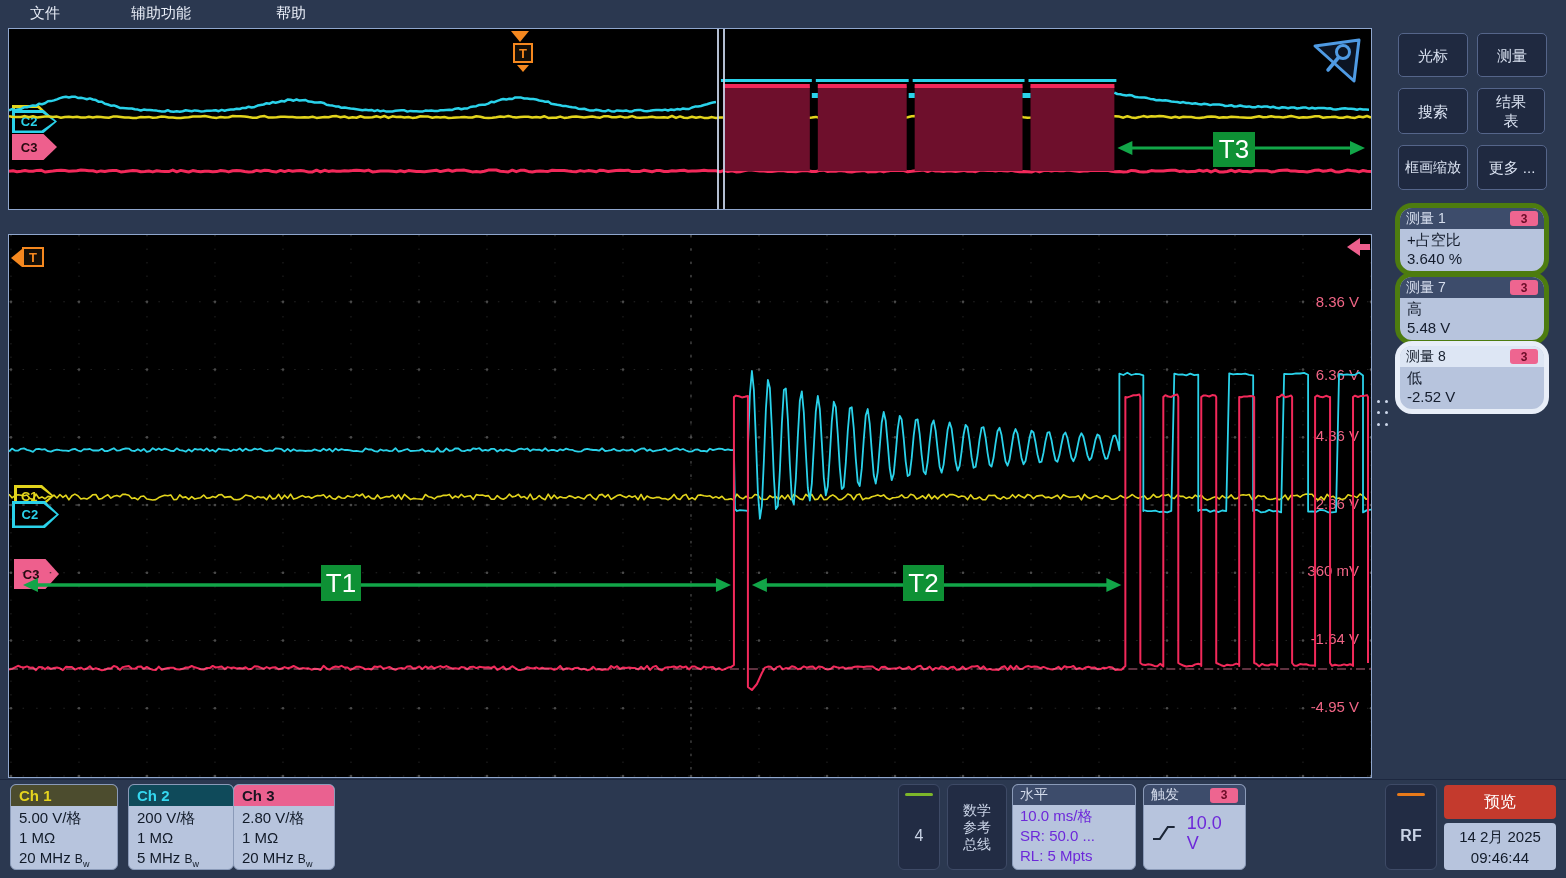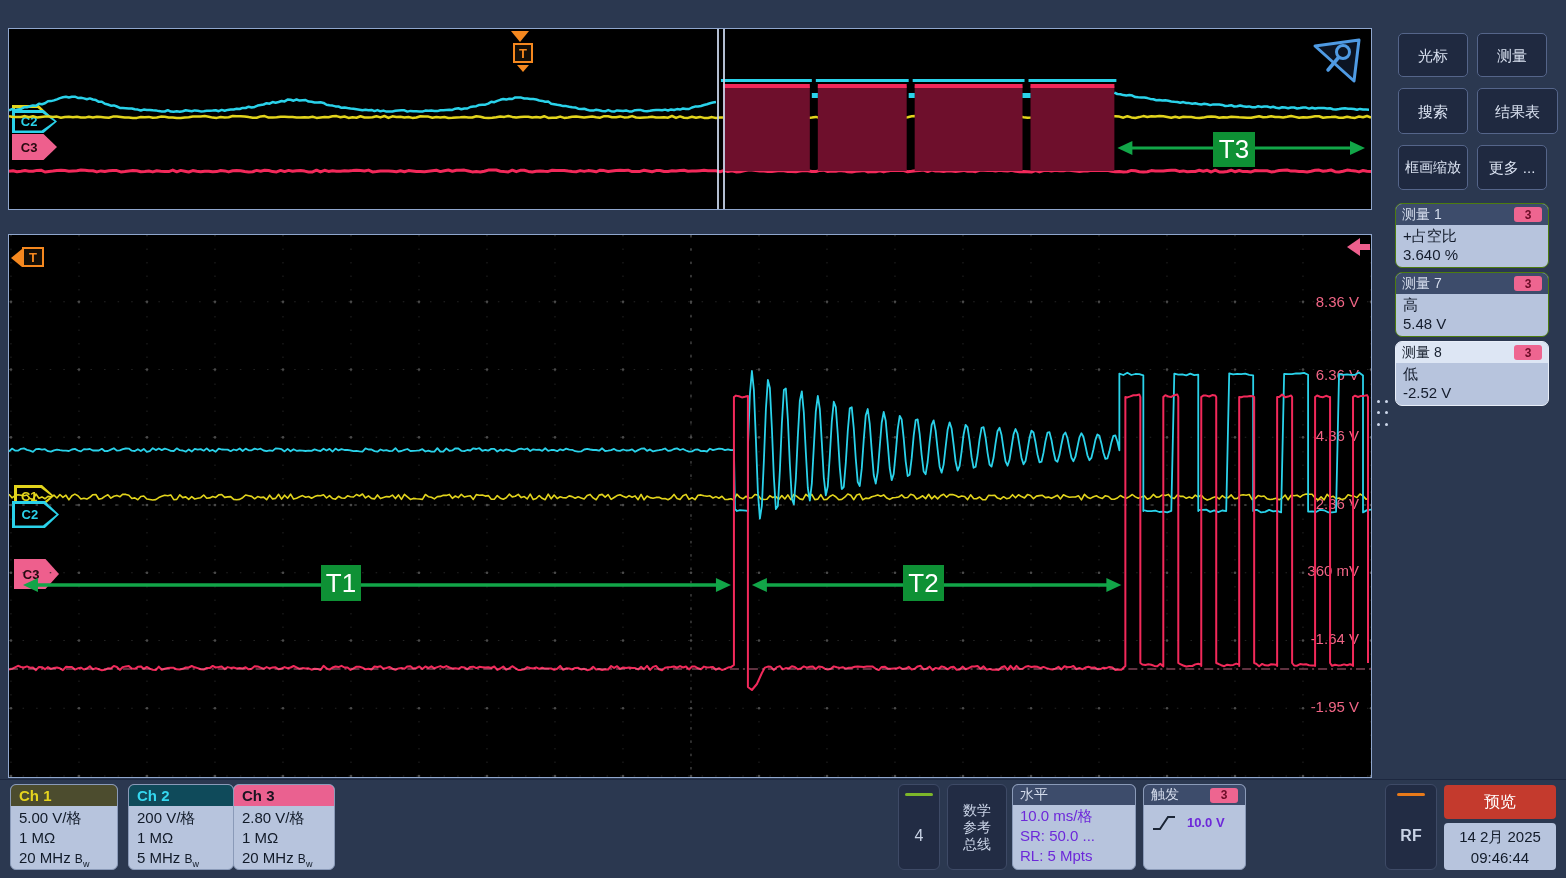--- a/index.html
+++ b/index.html
@@ -33,21 +33,21 @@
   .vlabel{position:absolute;right:12px;width:95px;height:20px;line-height:20px;text-align:right;color:#ef6585;font-size:15px;z-index:1;}
   
   .knob-pill{position:absolute;top:3px;height:18px;background:#dbe4f2;border-radius:9px;display:flex;align-items:center;gap:6px;padding:0 10px 0 2px;font-size:13px;color:#10182a;font-weight:bold;}
   .knob-circ{width:14px;height:14px;border-radius:50%;background:#1f7fd4;color:#fff;font-size:10px;font-weight:bold;display:flex;align-items:center;justify-content:center;}
   .zb-btn{position:absolute;top:3px;width:60px;height:18px;background:#222c44;border-radius:9px;color:#e8edf7;font-size:13px;font-weight:bold;display:flex;align-items:center;justify-content:center;}
   .zb-text{position:absolute;top:0;height:24px;display:flex;align-items:center;}
   #zoom-close{position:absolute;top:3px;left:1330px;width:36px;height:18px;background:#33405e;border:1px solid #6a7a9c;border-radius:9px;color:#e8edf7;font-size:12px;display:flex;align-items:center;justify-content:center;}
   
   #sidebar{left:1372px;top:0;width:194px;height:878px;background:#2b3850;}
   .sb-btn{position:absolute;background:#1f2940;border:1px solid #55658a;border-radius:5px;color:#dbe3f2;font-size:15px;display:flex;align-items:center;justify-content:center;text-align:center;line-height:19px;}
-  .mcard{position:absolute;left:23px;width:154px;border:1px solid #4d7c0f;border-radius:7px;overflow:hidden;background:#b7c4dd;}
+  .mcard{position:absolute;left:23px;width:154px;border:5px solid #4d7c0f;border-radius:17px;overflow:hidden;background:#b7c4dd;}
   .mhead{height:21px;background:#3d4c6b;color:#d5dded;font-size:14px;display:flex;align-items:center;padding:0 6px;}
   .mcard.sel{border-color:#e8eef8;}
   .mcard.sel .mhead{background:#dde6f4;color:#17202e;}
   .mhead .srcbadge{margin-left:auto;width:28px;height:15px;background:#ee6590;border-radius:3px;color:#6b0b26;font-size:12px;font-weight:bold;display:flex;align-items:center;justify-content:center;}
   .mbody{padding:1px 7px 3px;color:#141c2c;font-size:15px;line-height:19px;}
   #drag-handle{position:absolute;left:5px;top:400px;width:12px;height:30px;display:grid;grid-template-columns:repeat(2,1fr);gap:4px;z-index:5;}
   #drag-handle i{width:3px;height:3px;border-radius:50%;background:#cdd7ea;}
   
   #bottombar{left:0;top:779px;width:1566px;height:99px;background:#2b3850;border-top:1px solid #1d2840;}
   .ch-badge{position:absolute;top:4px;height:86px;border-radius:6px;overflow:hidden;border:1px solid #8a9ab8;background:#b7c4dd;}
@@ -62,20 +62,26 @@
   .info-body{padding:1px 7px;color:#6d28d9;font-size:15px;line-height:20px;}
   #preview-btn{position:absolute;left:1444px;top:5px;width:112px;height:34px;background:#c43a2d;border-radius:4px;color:#fff;font-size:16px;display:flex;align-items:center;justify-content:center;}
   #datetime{position:absolute;left:1444px;top:43px;width:112px;height:47px;background:#b7c4dd;border-radius:4px;color:#111a28;font-size:15px;line-height:21px;display:flex;flex-direction:column;align-items:center;justify-content:center;}
   .ov-divider{position:absolute;top:0;width:2px;height:180px;background:#c7d3e8;opacity:.9;z-index:4;}
 </style>
 </head>
 <body>
 
 <div id="app">
 
+  <div id="menubar" class="abs">
+    <div class="menu-item" style="left:30px;">文件</div>
+    <div class="menu-item" style="left:131px;">辅助功能</div>
+    <div class="menu-item" style="left:276px;">帮助</div>
+    <div id="brand">Tektronix</div>
+  </div>
 
   <div id="overview" class="abs">
     <svg id="ov-svg" class="wave" viewBox="0 0 1364 180" preserveAspectRatio="none">
         <polyline points="0.0,87.1 4.0,88.0 8.0,88.1 12.0,87.9 16.0,87.1 20.0,88.3 24.0,87.3 28.0,88.4 32.0,87.9 36.0,87.6 40.0,87.4 44.0,87.9 48.0,87.6 52.0,88.7 56.0,88.0 60.0,87.8 64.0,88.2 68.0,87.8 72.0,88.6 76.0,88.6 80.0,87.7 84.0,88.4 88.0,87.8 92.0,88.1 96.0,88.4 100.0,88.8 104.0,87.6 108.0,87.5 112.0,88.0 116.0,88.5 120.0,88.5 124.0,88.9 128.0,88.9 132.0,88.0 136.0,88.3 140.0,87.9 144.0,88.8 148.0,88.5 152.0,87.6 156.0,87.8 160.0,88.5 164.0,88.4 168.0,88.9 172.0,88.9 176.0,88.4 180.0,88.3 184.0,87.6 188.0,87.6 192.0,87.4 196.0,87.1 200.0,87.7 204.0,88.6 208.0,88.9 212.0,88.0 216.0,88.4 220.0,88.2 224.0,87.0 228.0,87.3 232.0,87.3 236.0,87.4 240.0,88.1 244.0,88.7 248.0,88.7 252.0,87.4 256.0,87.1 260.0,88.6 264.0,88.5 268.0,88.2 272.0,87.7 276.0,87.8 280.0,88.0 284.0,88.1 288.0,88.4 292.0,88.4 296.0,88.3 300.0,88.4 304.0,87.8 308.0,88.9 312.0,88.4 316.0,88.1 320.0,88.2 324.0,87.2 328.0,87.1 332.0,88.2 336.0,87.5 340.0,88.9 344.0,88.3 348.0,88.7 352.0,87.3 356.0,88.5 360.0,88.4 364.0,88.2 368.0,87.2 372.0,88.4 376.0,87.0 380.0,88.9 384.0,87.3 388.0,87.9 392.0,87.8 396.0,88.5 400.0,88.0 404.0,88.9 408.0,88.5 412.0,87.2 416.0,87.6 420.0,87.6 424.0,88.8 428.0,88.1 432.0,88.4 436.0,88.1 440.0,88.9 444.0,88.8 448.0,88.4 452.0,88.3 456.0,88.1 460.0,88.5 464.0,88.5 468.0,87.2 472.0,87.7 476.0,88.7 480.0,88.9 484.0,88.7 488.0,88.2 492.0,87.6 496.0,87.9 500.0,87.0 504.0,87.9 508.0,88.6 512.0,88.0 516.0,87.8 520.0,87.7 524.0,88.5 528.0,88.0 532.0,88.6 536.0,87.2 540.0,88.9 544.0,88.8 548.0,88.7 552.0,87.6 556.0,88.9 560.0,88.4 564.0,87.7 568.0,87.4 572.0,88.0 576.0,88.6 580.0,88.0 584.0,87.5 588.0,88.2 592.0,88.7 596.0,87.2 600.0,87.3 604.0,88.3 608.0,88.2 612.0,87.4 616.0,88.4 620.0,88.3 624.0,87.1 628.0,88.5 632.0,88.8 636.0,88.5 640.0,88.2 644.0,87.7 648.0,88.5 652.0,88.4 656.0,88.2 660.0,88.7 664.0,87.0 668.0,88.9 672.0,87.4 676.0,88.8 680.0,88.9 684.0,87.7 688.0,88.7 692.0,87.9 696.0,88.9 700.0,88.9 704.0,88.1 708.0,89.0 712.0,88.5 716.0,88.5 720.0,87.3 724.0,88.3 728.0,87.3 732.0,88.0 736.0,87.3 740.0,87.2 744.0,88.3 748.0,87.5 752.0,88.4 756.0,87.4 760.0,88.4 764.0,88.8 768.0,87.1 772.0,88.1 776.0,87.6 780.0,88.6 784.0,87.4 788.0,88.6 792.0,88.9 796.0,88.9 800.0,89.0 804.0,88.6 808.0,87.9 812.0,89.0 816.0,88.5 820.0,88.1 824.0,87.3 828.0,88.5 832.0,87.1 836.0,88.3 840.0,87.8 844.0,88.5 848.0,88.5 852.0,88.9 856.0,88.7 860.0,88.8 864.0,87.1 868.0,87.6 872.0,87.1 876.0,88.8 880.0,88.0 884.0,87.2 888.0,88.8 892.0,88.3 896.0,88.8 900.0,88.2 904.0,87.3 908.0,87.1 912.0,88.8 916.0,87.9 920.0,88.1 924.0,88.2 928.0,88.1 932.0,88.8 936.0,87.4 940.0,87.1 944.0,88.2 948.0,87.2 952.0,88.2 956.0,87.9 960.0,89.0 964.0,87.5 968.0,87.9 972.0,87.5 976.0,88.9 980.0,87.6 984.0,87.6 988.0,87.5 992.0,87.3 996.0,88.8 1000.0,89.0 1004.0,88.7 1008.0,87.5 1012.0,87.5 1016.0,88.2 1020.0,88.7 1024.0,88.6 1028.0,87.9 1032.0,88.8 1036.0,88.6 1040.0,87.2 1044.0,87.1 1048.0,87.2 1052.0,88.4 1056.0,88.8 1060.0,87.4 1064.0,88.3 1068.0,87.4 1072.0,87.5 1076.0,89.0 1080.0,88.0 1084.0,87.6 1088.0,87.6 1092.0,88.5 1096.0,87.7 1100.0,87.6 1104.0,87.2 1108.0,87.2 1112.0,87.6 1116.0,88.7 1120.0,87.2 1124.0,88.4 1128.0,88.9 1132.0,88.1 1136.0,87.1 1140.0,87.9 1144.0,87.3 1148.0,87.5 1152.0,87.0 1156.0,87.3 1160.0,87.9 1164.0,88.7 1168.0,87.8 1172.0,88.7 1176.0,87.8 1180.0,88.0 1184.0,88.0 1188.0,88.7 1192.0,88.9 1196.0,88.6 1200.0,87.7 1204.0,87.4 1208.0,87.8 1212.0,88.8 1216.0,88.2 1220.0,88.4 1224.0,87.8 1228.0,88.0 1232.0,88.3 1236.0,88.5 1240.0,88.7 1244.0,88.7 1248.0,87.9 1252.0,87.3 1256.0,88.3 1260.0,88.0 1264.0,87.2 1268.0,88.0 1272.0,88.1 1276.0,88.4 1280.0,87.8 1284.0,87.0 1288.0,87.9 1292.0,88.8 1296.0,88.3 1300.0,88.5 1304.0,87.9 1308.0,87.3 1312.0,87.3 1316.0,88.7 1320.0,88.2 1324.0,88.1 1328.0,87.8 1332.0,88.7 1336.0,88.7 1340.0,87.8 1344.0,88.6 1348.0,88.9 1352.0,87.5 1356.0,88.3 1360.0,87.0 1364.0,88.6" fill="none" stroke="#e2d41c" stroke-width="2.5" stroke-linejoin="round"></polyline>
         <polyline points="0.0,142.3 4.0,141.8 8.0,142.7 12.0,142.2 16.0,141.6 20.0,142.3 24.0,142.2 28.0,141.4 32.0,141.2 36.0,143.0 40.0,142.4 44.0,142.1 48.0,141.5 52.0,141.3 56.0,141.6 60.0,142.2 64.0,142.0 68.0,141.8 72.0,141.1 76.0,141.2 80.0,141.7 84.0,141.7 88.0,142.9 92.0,141.9 96.0,142.4 100.0,141.7 104.0,141.5 108.0,141.6 112.0,142.9 116.0,142.5 120.0,142.0 124.0,141.6 128.0,141.8 132.0,142.8 136.0,142.5 140.0,142.0 144.0,142.9 148.0,141.8 152.0,142.3 156.0,142.5 160.0,142.6 164.0,141.1 168.0,142.8 172.0,141.4 176.0,142.2 180.0,143.0 184.0,141.6 188.0,142.2 192.0,142.7 196.0,142.2 200.0,142.2 204.0,142.7 208.0,142.6 212.0,141.5 216.0,141.9 220.0,142.9 224.0,141.8 228.0,141.6 232.0,141.8 236.0,142.5 240.0,143.0 244.0,142.7 248.0,141.4 252.0,142.2 256.0,141.3 260.0,141.5 264.0,142.6 268.0,142.9 272.0,141.4 276.0,142.6 280.0,141.4 284.0,142.3 288.0,141.7 292.0,141.4 296.0,142.1 300.0,143.0 304.0,142.9 308.0,141.2 312.0,142.9 316.0,141.3 320.0,142.4 324.0,141.7 328.0,142.3 332.0,142.3 336.0,141.8 340.0,141.9 344.0,141.6 348.0,141.2 352.0,141.6 356.0,142.0 360.0,141.1 364.0,142.9 368.0,142.5 372.0,142.0 376.0,142.1 380.0,141.9 384.0,142.3 388.0,142.7 392.0,141.8 396.0,142.7 400.0,141.6 404.0,142.1 408.0,142.6 412.0,142.4 416.0,142.8 420.0,142.3 424.0,141.8 428.0,141.3 432.0,142.6 436.0,141.7 440.0,141.0 444.0,142.2 448.0,141.3 452.0,141.3 456.0,141.1 460.0,142.0 464.0,142.9 468.0,142.6 472.0,142.9 476.0,142.3 480.0,141.1 484.0,141.0 488.0,141.0 492.0,142.2 496.0,142.6 500.0,142.9 504.0,141.2 508.0,142.7 512.0,141.3 516.0,141.2 520.0,142.4 524.0,142.9 528.0,142.2 532.0,141.9 536.0,142.2 540.0,142.4 544.0,141.3 548.0,141.5 552.0,141.6 556.0,141.4 560.0,142.1 564.0,142.5 568.0,142.7 572.0,141.6 576.0,142.4 580.0,141.6 584.0,142.0 588.0,142.8 592.0,141.2 596.0,141.6 600.0,142.5 604.0,141.9 608.0,141.4 612.0,141.2 616.0,141.5 620.0,141.2 624.0,142.6 628.0,142.6 632.0,142.4 636.0,141.2 640.0,142.0 644.0,142.8 648.0,141.6 652.0,141.5 656.0,142.5 660.0,142.5 664.0,141.8 668.0,142.0 672.0,141.4 676.0,141.3 680.0,142.2 684.0,142.1 688.0,142.1 692.0,141.7 696.0,141.3 700.0,141.8 704.0,141.7 708.0,141.8 712.0,142.8 716.0,141.3 720.0,142.6 724.0,141.8 728.0,142.9 732.0,142.8 736.0,141.9 740.0,141.1 744.0,141.0 748.0,141.4 752.0,141.9 756.0,141.9 760.0,142.5 764.0,142.4 768.0,142.0 772.0,141.5 776.0,141.7 780.0,142.4 784.0,142.4 788.0,142.8 792.0,142.1 796.0,141.5 800.0,141.7 804.0,142.5 808.0,142.6 812.0,141.4 816.0,141.2 820.0,142.6 824.0,141.9 828.0,142.3 832.0,141.5 836.0,141.9 840.0,142.7 844.0,142.9 848.0,142.2 852.0,142.0 856.0,141.4 860.0,142.9 864.0,142.4 868.0,142.7 872.0,141.8 876.0,142.9 880.0,141.9 884.0,141.3 888.0,141.6 892.0,141.6 896.0,141.6 900.0,142.7 904.0,142.3 908.0,141.7 912.0,141.6 916.0,141.1 920.0,142.6 924.0,141.0 928.0,142.1 932.0,142.0 936.0,142.5 940.0,141.8 944.0,142.1 948.0,142.4 952.0,141.9 956.0,141.4 960.0,142.3 964.0,142.0 968.0,142.7 972.0,141.3 976.0,141.2 980.0,141.5 984.0,141.2 988.0,142.1 992.0,141.2 996.0,141.7 1000.0,142.1 1004.0,141.2 1008.0,142.3 1012.0,142.8 1016.0,142.6 1020.0,142.7 1024.0,143.0 1028.0,141.6 1032.0,142.9 1036.0,141.6 1040.0,141.3 1044.0,141.9 1048.0,141.2 1052.0,141.7 1056.0,141.8 1060.0,141.0 1064.0,141.5 1068.0,142.1 1072.0,142.4 1076.0,141.9 1080.0,141.9 1084.0,141.2 1088.0,141.6 1092.0,141.6 1096.0,141.5 1100.0,141.2 1104.0,142.2 1108.0,142.8 1112.0,142.6 1116.0,142.9 1120.0,142.7 1124.0,141.4 1128.0,141.8 1132.0,142.7 1136.0,142.9 1140.0,142.7 1144.0,141.6 1148.0,142.0 1152.0,142.1 1156.0,142.0 1160.0,141.6 1164.0,141.2 1168.0,141.2 1172.0,142.4 1176.0,141.9 1180.0,142.8 1184.0,142.5 1188.0,142.5 1192.0,141.3 1196.0,142.2 1200.0,141.3 1204.0,143.0 1208.0,141.2 1212.0,142.9 1216.0,142.9 1220.0,142.5 1224.0,141.2 1228.0,142.8 1232.0,141.5 1236.0,142.6 1240.0,142.4 1244.0,142.9 1248.0,141.5 1252.0,141.7 1256.0,141.7 1260.0,141.8 1264.0,142.9 1268.0,142.4 1272.0,141.5 1276.0,141.2 1280.0,141.0 1284.0,142.1 1288.0,141.9 1292.0,142.4 1296.0,142.6 1300.0,142.9 1304.0,142.2 1308.0,141.3 1312.0,141.1 1316.0,142.3 1320.0,141.7 1324.0,141.0 1328.0,142.7 1332.0,143.0 1336.0,142.3 1340.0,141.1 1344.0,141.6 1348.0,141.9 1352.0,142.9 1356.0,141.5 1360.0,142.2 1364.0,142.4" fill="none" stroke="#f2295a" stroke-width="3" stroke-linejoin="round"></polyline>
         <polyline points="0.0,81.3 3.0,80.1 6.0,81.2 9.0,80.4 12.0,80.0 15.0,78.3 18.0,78.2 21.0,77.3 24.0,76.4 27.0,76.8 30.0,74.7 33.0,75.2 36.0,74.3 39.0,72.3 42.0,72.1 45.0,71.4 48.0,70.3 51.0,69.1 54.0,68.3 57.0,67.8 60.0,68.5 63.0,67.8 66.0,67.7 69.0,68.9 72.0,68.7 75.0,69.4 78.0,70.2 81.0,69.4 84.0,70.5 87.0,71.1 90.0,72.8 93.0,72.8 96.0,74.8 99.0,75.5 102.0,76.7 105.0,76.4 108.0,77.5 111.0,78.9 114.0,79.0 117.0,79.2 120.0,79.6 123.0,79.5 126.0,80.2 129.0,80.6 132.0,81.5 135.0,80.6 138.0,80.9 141.0,81.0 144.0,81.3 147.0,81.4 150.0,82.1 153.0,82.4 156.0,82.5 159.0,81.2 162.0,82.6 165.0,82.7 168.0,82.3 171.0,82.7 174.0,82.2 177.0,81.3 180.0,81.7 183.0,82.2 186.0,81.4 189.0,81.7 192.0,82.4 195.0,82.3 198.0,81.8 201.0,81.7 204.0,81.5 207.0,81.2 210.0,82.2 213.0,80.9 216.0,81.7 219.0,80.9 222.0,80.4 225.0,80.4 228.0,79.8 231.0,80.0 234.0,78.9 237.0,79.0 240.0,77.7 243.0,78.5 246.0,77.9 249.0,76.6 252.0,76.0 255.0,75.5 258.0,74.2 261.0,74.7 264.0,73.1 267.0,73.7 270.0,73.0 273.0,72.0 276.0,72.4 279.0,70.6 282.0,70.7 285.0,71.7 288.0,70.5 291.0,71.6 294.0,71.3 297.0,71.0 300.0,72.6 303.0,72.8 306.0,73.5 309.0,73.6 312.0,73.3 315.0,73.9 318.0,75.7 321.0,76.3 324.0,76.6 327.0,77.4 330.0,77.5 333.0,78.8 336.0,78.4 339.0,79.0 342.0,79.4 345.0,79.7 348.0,80.2 351.0,80.7 354.0,81.2 357.0,80.7 360.0,81.3 363.0,80.9 366.0,82.1 369.0,81.1 372.0,82.3 375.0,81.6 378.0,82.6 381.0,82.6 384.0,82.5 387.0,81.8 390.0,81.4 393.0,81.2 396.0,81.3 399.0,82.6 402.0,81.9 405.0,82.2 408.0,82.3 411.0,82.4 414.0,82.6 417.0,81.6 420.0,81.8 423.0,81.6 426.0,81.9 429.0,82.1 432.0,81.3 435.0,81.2 438.0,81.0 441.0,80.8 444.0,80.9 447.0,79.7 450.0,79.3 453.0,80.3 456.0,79.5 459.0,79.5 462.0,78.0 465.0,77.6 468.0,77.2 471.0,75.9 474.0,75.8 477.0,75.7 480.0,74.6 483.0,72.7 486.0,73.2 489.0,71.9 492.0,70.8 495.0,70.0 498.0,70.6 501.0,69.7 504.0,70.0 507.0,68.4 510.0,68.6 513.0,68.6 516.0,69.5 519.0,69.6 522.0,70.1 525.0,70.1 528.0,70.5 531.0,71.5 534.0,71.9 537.0,72.8 540.0,72.6 543.0,74.7 546.0,75.2 549.0,75.8 552.0,76.3 555.0,77.1 558.0,77.1 561.0,77.8 564.0,78.3 567.0,78.4 570.0,79.7 573.0,79.9 576.0,79.7 579.0,80.7 582.0,81.6 585.0,81.6 588.0,80.7 591.0,81.3 594.0,81.9 597.0,82.3 600.0,81.1 603.0,82.2 606.0,82.6 609.0,81.4 612.0,81.7 615.0,82.0 618.0,81.5 621.0,82.4 624.0,82.4 627.0,81.2 630.0,81.1 633.0,81.1 636.0,82.0 639.0,82.2 642.0,81.8 645.0,81.2 648.0,81.0 651.0,81.0 654.0,81.3 657.0,80.6 660.0,81.5 663.0,80.4 666.0,81.0 669.0,80.1 672.0,80.6 675.0,79.5 678.0,80.0 681.0,80.0 684.0,78.5 687.0,77.6 690.0,77.4 693.0,77.0 696.0,76.0 699.0,75.2 702.0,74.2 705.0,73.5 708.0,73.1" fill="none" stroke="#2ad2ea" stroke-width="2.5" stroke-linejoin="round"></polyline>
         <rect x="715" y="57" width="87" height="85" fill="#6e0f2c"></rect>
         <rect x="715" y="55" width="87" height="4" fill="#f2295a"></rect>
         <rect x="713" y="50" width="91" height="3" fill="#2ad2ea"></rect>
         <rect x="810" y="57" width="89" height="85" fill="#6e0f2c"></rect>
@@ -126,21 +132,21 @@
 
 
   <div id="main-display" class="abs">
 
     <div class="vlabel" style="top:57px;">8.36 V</div>
     <div class="vlabel" style="top:130px;">6.36 V</div>
     <div class="vlabel" style="top:191px;">4.36 V</div>
     <div class="vlabel" style="top:259px;">2.36 V</div>
     <div class="vlabel" style="top:326px;">360 mV</div>
     <div class="vlabel" style="top:394px;">-1.64 V</div>
-    <div class="vlabel" style="top:462px;">-1.95 V</div>
+    <div class="vlabel" style="top:462px;">-4.95 V</div>
 
     <div class="pent" style="left:5px;top:250px;width:40px;height:22px;background:#e2d41c;z-index:1;">
       <div class="in"></div>
         <span class="lb" style="color:#e2d41c;">C1</span>
     </div>
     <div class="pent" style="left:3px;top:266px;width:47px;height:27px;background:#2ad2ea;z-index:2;">
       <div class="in"></div>
         <span class="lb" style="color:#2ad2ea;">C2</span>
     </div>
     <div class="pent" style="left:5px;top:324px;width:45px;height:30px;background:#ee5f8d;z-index:2;">
@@ -397,21 +403,21 @@
         <i></i>
         <i></i>
         <i></i>
         <i></i>
         <i></i>
       </div>
 
     <div class="sb-btn" style="left:26px;top:33px;width:70px;height:44px;">光标</div>
     <div class="sb-btn" style="left:105px;top:33px;width:70px;height:44px;">测量</div>
     <div class="sb-btn" style="left:26px;top:88px;width:70px;height:46px;">搜索</div>
-    <div class="sb-btn" style="left:105px;top:88px;width:81px;height:46px;padding:0 15px;">结果表</div>
+    <div class="sb-btn" style="left:105px;top:88px;width:68px;height:46px;padding:0 15px;">结果表</div>
     <div class="sb-btn" style="left:26px;top:145px;width:70px;height:45px;font-size:14px;">框画缩放</div>
     <div class="sb-btn" style="left:105px;top:145px;width:70px;height:45px;">更多 ...</div>
 
     <div class="mcard" style="top:203px;">
       <div class="mhead">
           <span>测量 1</span>
         <span class="srcbadge">3</span>
         </div>
       <div class="mbody">
           <div>+占空比</div>
@@ -488,21 +494,21 @@
 
     <div class="info-badge" style="left:1143px;width:103px;">
       <div class="info-head">
           <span>触发</span>
         <span class="srcbadge" style="margin-left:auto;width:28px;height:15px;background:#ee6590;border-radius:3px;color:#6b0b26;font-size:12px;font-weight:bold;display:flex;align-items:center;justify-content:center;">3</span>
         </div>
       <div class="info-body" style="display:flex;align-items:center;gap:10px;padding-top:8px;">
         <svg width="26" height="18" viewBox="0 0 26 18">
           <polyline points="2,15 9,15 17,3 24,3" fill="none" stroke="#1c2636" stroke-width="2"></polyline>
         </svg>
-        <span style="font-size:13px;font-weight:bold;">10.0 V</span>
+        <span style="font-size:18px;">10.0 V</span>
       </div>
     </div>
 
 
     <div class="dark-btn" style="left:1385px;width:52px;">
       <span class="color-dash" style="background:#e87a1a;"></span>
       <span style="font-size:16px;font-weight:bold;margin-top:18px;">RF</span>
     </div>
 
     <div id="preview-btn">预览</div>

